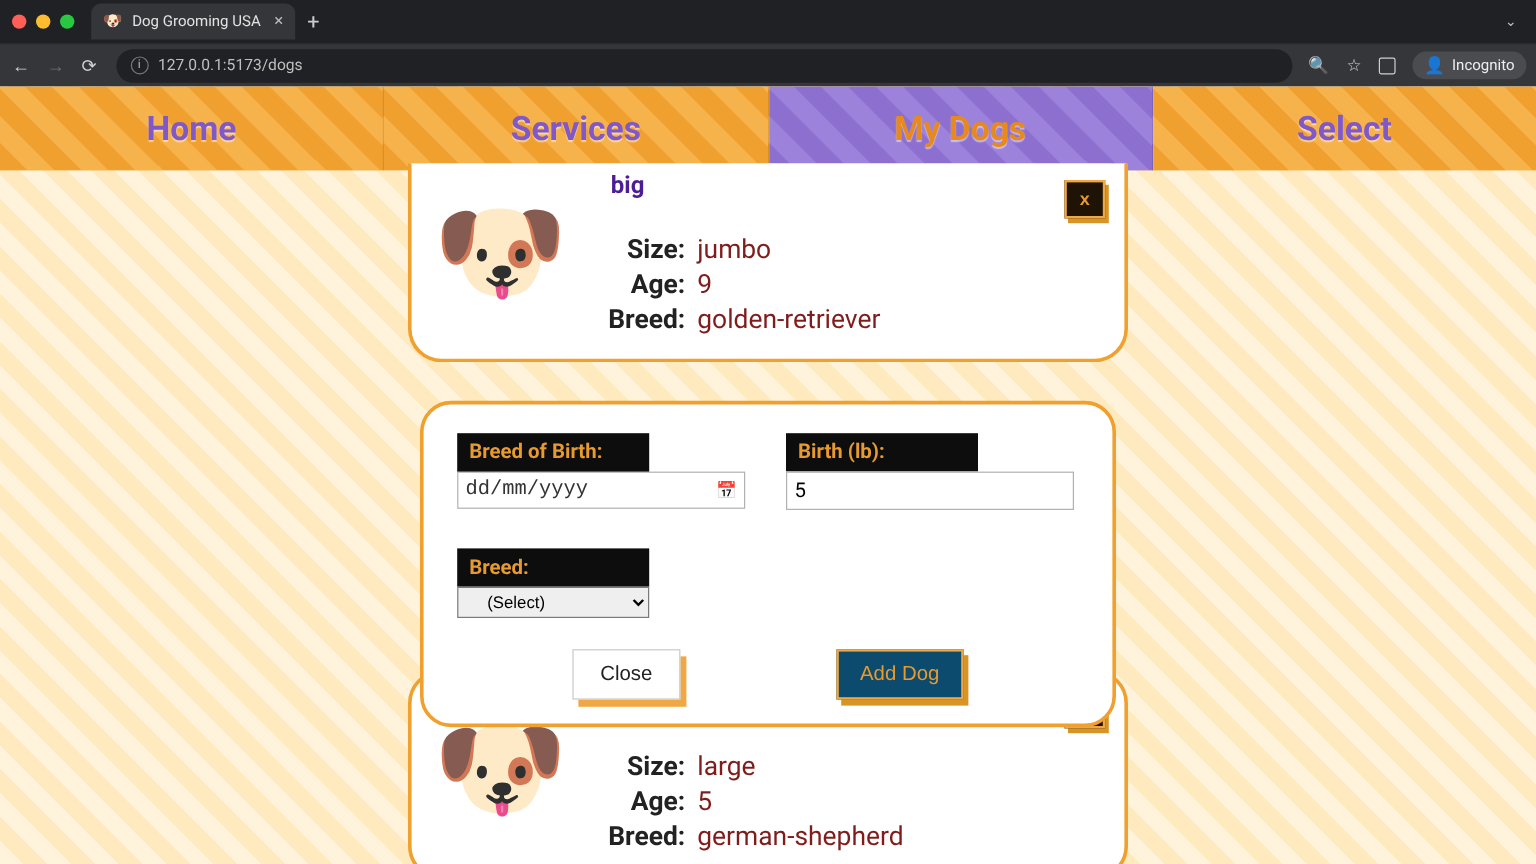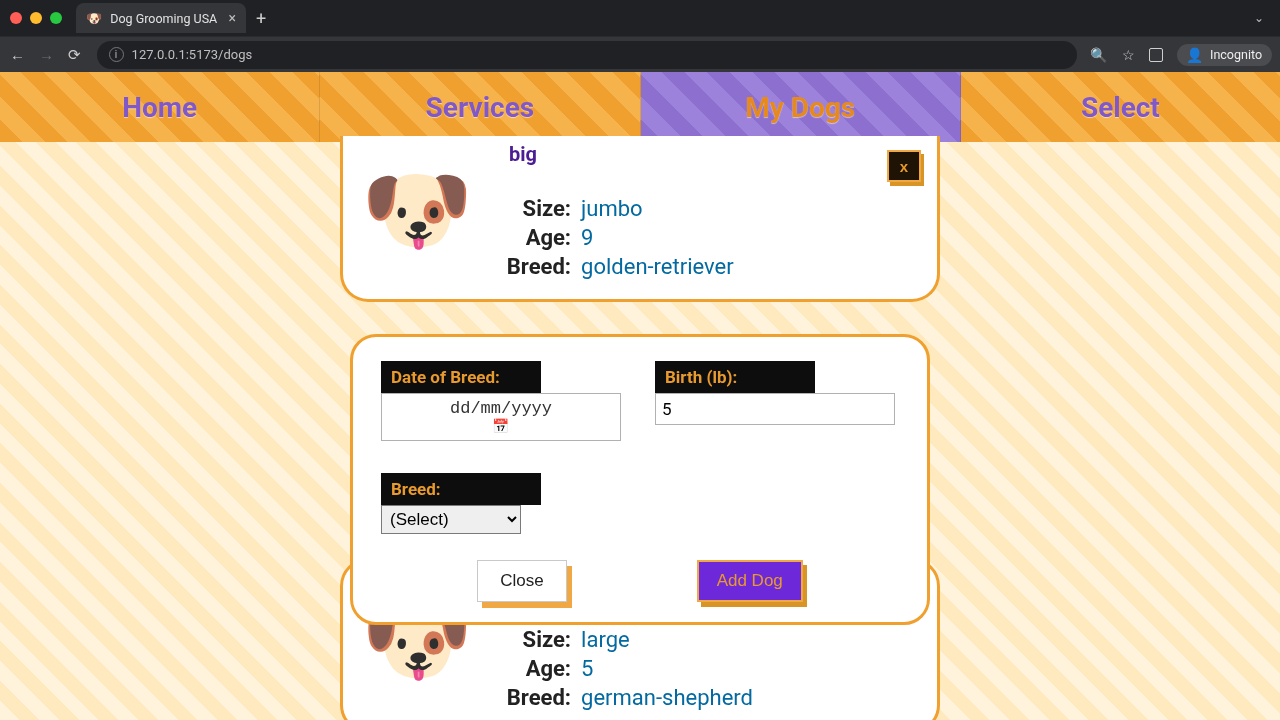--- a/index.html
+++ b/index.html
@@ -140,21 +140,21 @@
     font-weight:700;
     color:#4c1d95;
     margin-left:148px;
     margin-top:2px;
   }
   .card-body { display:flex; gap:28px; margin-top:6px; align-items:flex-start;}
   .dog-emoji { font-size:90px; line-height:1; margin-top:-6px; }
   .stats { margin-top:24px; font-size:22px;}
   .stat-row { display:flex; gap:10px; margin-bottom:4px;}
   .stat-label { width:70px; text-align:right; font-weight:700; color:#222;}
-  .stat-val { color:#0369a1; }
+  .stat-val { color:#7f1d1d; }
   .delete-x {
     position:absolute; top:14px; right:16px;
     background:#1e1304; color:#e89a2e;
     border:2px solid #f0a844;
     width:34px; height:32px;
     display:flex; align-items:center; justify-content:center;
     font-size:15px; font-weight:600;
     box-shadow:3px 4px 0 #d99426;
     cursor:pointer;
   }
@@ -202,43 +202,42 @@
     outline:2px solid rgba(46,114,201,0.25);
   }
   .date-input {
     width:240px;
     font-size:17px;
     padding:5px 6px;
     border:1px solid #b1b1b1;
     font-family: "Courier New", monospace;
     display:flex; justify-content:space-between; align-items:center;
     background:#fff;
-    flex-direction:column;
   }
   .date-input .cal { font-size:14px; }
   .select-input {
-    width:140px;
-    font-size:17px;
-    padding:3px 4px;
+    width:160px;
+    font-size:14px;
+    padding:3px 20px;
     border:1px solid #7a7a7a;
     background:#efefef;
   }
   .modal-buttons {
     display:flex; justify-content:center; gap:130px; margin-top:26px;
   }
   .btn-close {
     background:#fff; color:#222;
     border:1.5px solid #c9c9c9;
     padding:9px 22px;
     font-size:17px;
     box-shadow:5px 6px 0 #f0a844;
     cursor:pointer;
   }
   .btn-dark {
-    background:#6d28d9; color:#e89a2e;
+    background:#0c4a6e; color:#e89a2e;
     border:2px solid #f0a844;
     padding:9px 18px;
     font-size:17px;
     box-shadow:4px 5px 0 #d99426;
     cursor:pointer;
   }
 </style>
 </head>
 <body>
 
@@ -345,21 +344,21 @@
           </div>
         </div>
       </div>
     </div>
 
   </div>
 
   <div class="modal">
     <div class="modal-grid">
       <div>
-        <div class="field-label">Date of Breed:</div>
+        <div class="field-label">Breed of Birth:</div>
         <div class="date-input">
           <span style="color:#333;">dd/mm/yyyy</span>
           <span class="cal">📅</span>
         </div>
       </div>
       <div>
         <div class="field-label">Birth (lb):</div>
         <input class="text-input" type="text" value="5" style="">
       </div>
       <div>

